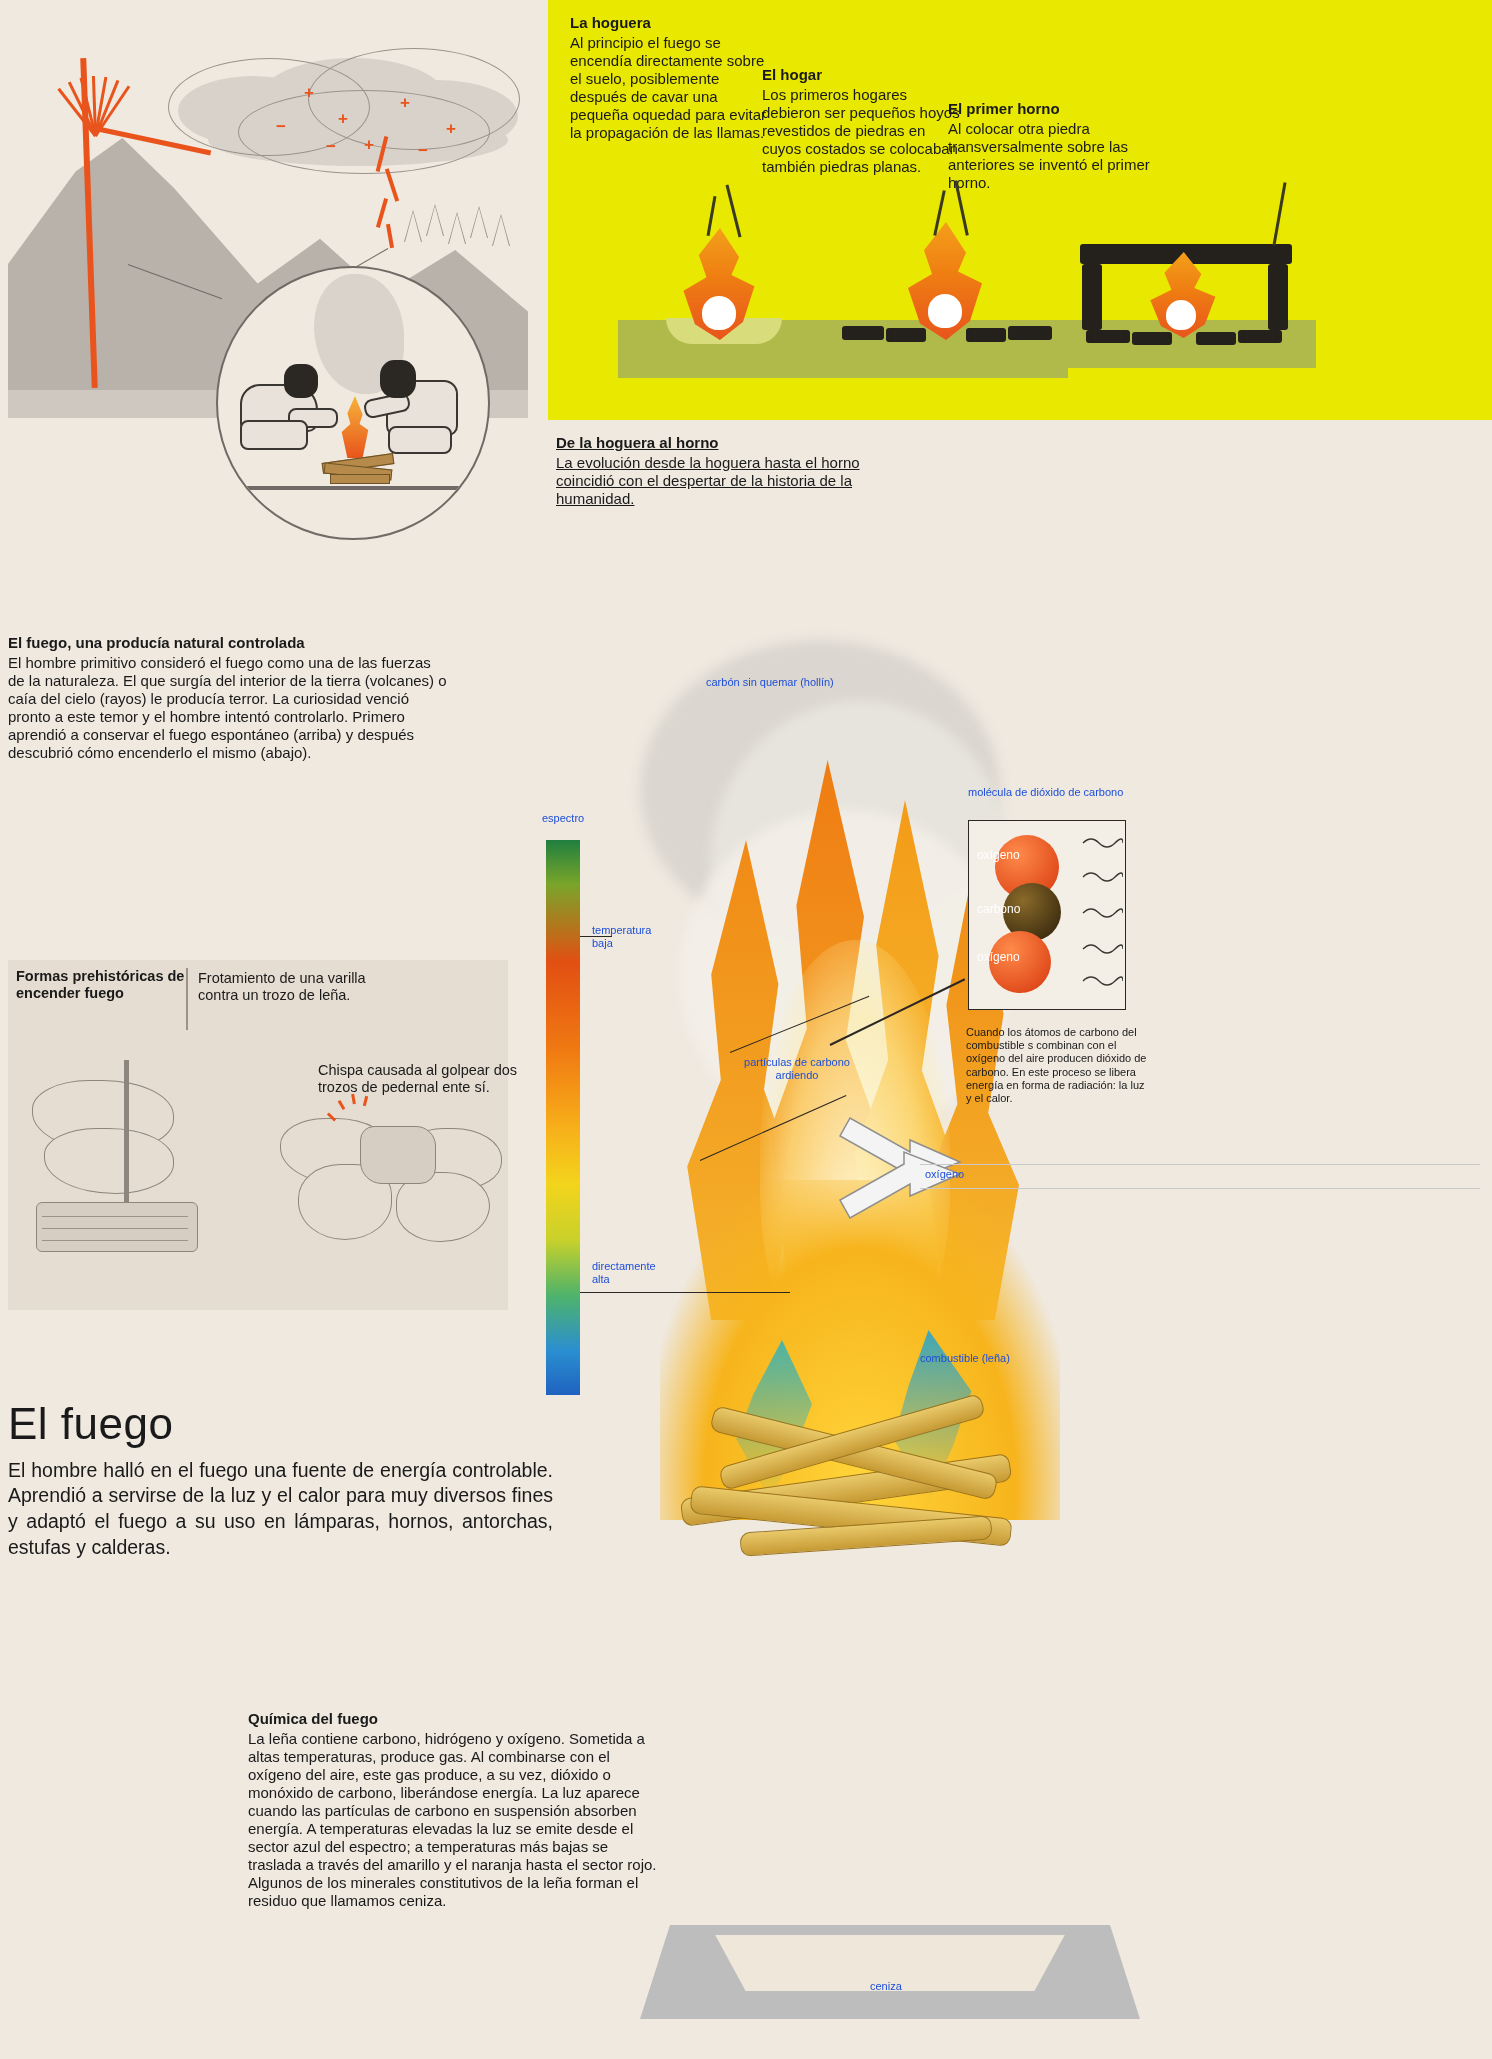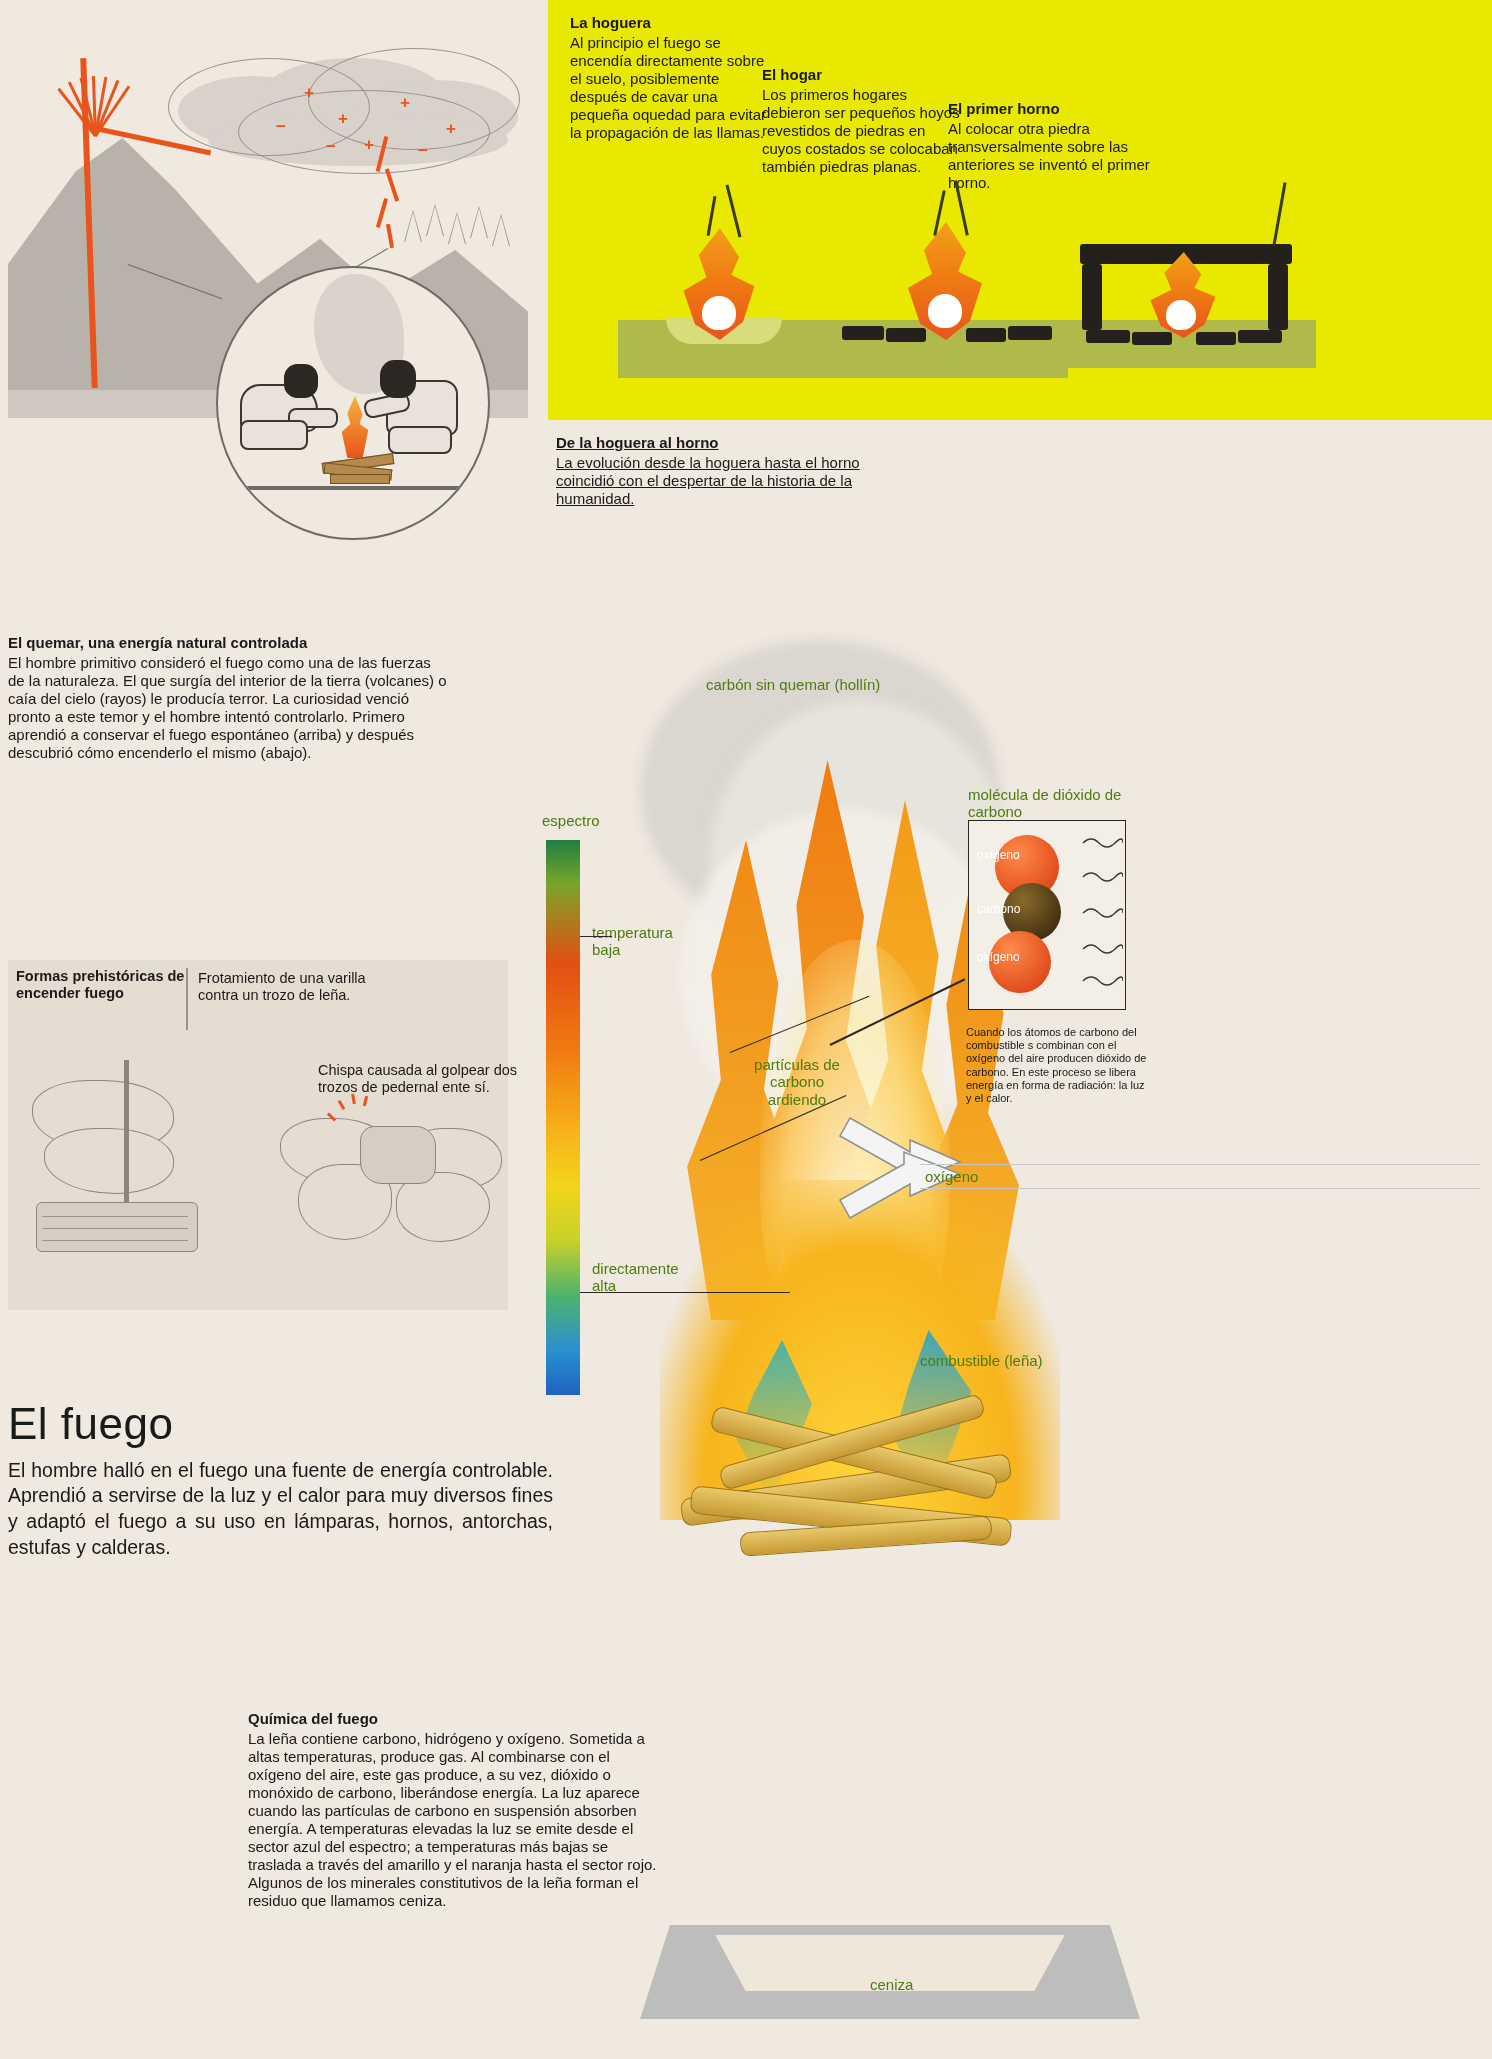--- a/index.html
+++ b/index.html
@@ -74,21 +74,21 @@
        clip-path:polygon(0% 100%,6% 0%,94% 0%,100% 100%);}
   .ashInner{position:absolute;left:60px;bottom:28px;width:410px;height:56px;background:#efe7d9;
        clip-path:polygon(4% 0%,96% 0%,88% 100%,12% 100%);}
   .logBig{position:absolute;background:linear-gradient(#e9c96a,#c69a34);border:1px solid #9a7420;border-radius:10px;}
   .spectrum{position:absolute;left:-74px;top:200px;width:34px;height:555px;
      background:linear-gradient(#1f7f3f 0%,#7aa52a 8%,#e24f12 22%,#f07a12 38%,#f7b01a 52%,#f3d41c 62%,#c9d12a 72%,#4fb36a 82%,#2a8fd0 92%,#1f62c0 100%);}
   .leader{position:absolute;background:#2b2723;height:1px;transform-origin:left center;}
   .molbox{position:absolute;left:348px;top:180px;width:156px;height:188px;background:#f3efe6;border:1.5px solid #2b2723;}
   .molO{position:absolute;border-radius:50%;background:radial-gradient(circle at 35% 30%,#ff8a4a,#d6360c);}
   .molC{position:absolute;border-radius:50%;background:radial-gradient(circle at 35% 30%,#8a6a2a,#2a1d08);}
-  .lbl{position:absolute;font-size:15px;color:#4d7c0f;line-height:1.15;}
+  .lbl{position:absolute;font-size:11px;color:#1d4ed8;line-height:1.15;}
 
   
   #title{position:absolute;left:8px;top:1370px;font-size:44px;font-weight:normal;letter-spacing:.5px;}
   #intro{position:absolute;left:8px;top:1438px;width:545px;font-size:19.5px;line-height:1.32;text-align:justify;}
 </style>
 </head>
 <body>
 
 <div class="page">
 
@@ -161,21 +161,21 @@
       <div class="hair" style="left:162px;top:92px;width:36px;height:38px;"></div>
 
       <div class="cfire"></div>
       <div class="log" style="left:104px;top:190px;width:70px;height:9px;transform:rotate(-8deg);"></div>
       <div class="log" style="left:106px;top:198px;width:66px;height:9px;transform:rotate(6deg);"></div>
       <div class="log" style="left:112px;top:206px;width:58px;height:8px;"></div>
     </div>
   </div>
 
   <div class="blk" style="left:8px;top:634px;width:440px;">
-    <h4>El quemar, una energía natural controlada</h4>
+    <h4>El fuego, una producía natural controlada</h4>
     <p>El hombre primitivo consideró el fuego como una de las fuerzas de la naturaleza. El que surgía del interior de la tierra (volcanes) o caía del cielo (rayos) le producía terror. La curiosidad venció pronto a este temor y el hombre intentó controlarlo. Primero aprendió a conservar el fuego espontáneo (arriba) y después descubrió cómo encenderlo el mismo (abajo).</p>
   </div>
 
   <div id="yellow">
 
     <div class="blk" style="left:22px;top:14px;width:206px;">
       <h4>La hoguera</h4>
       <p>Al principio el fuego se encendía directamente sobre el suelo, posiblemente después de cavar una pequeña oquedad para evitar la propagación de las llamas.</p>
     </div>
 

